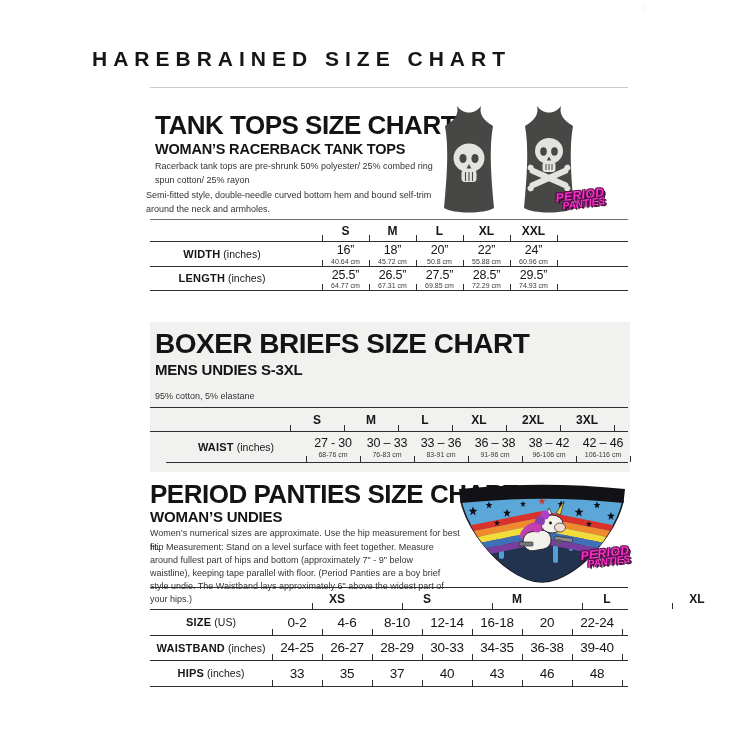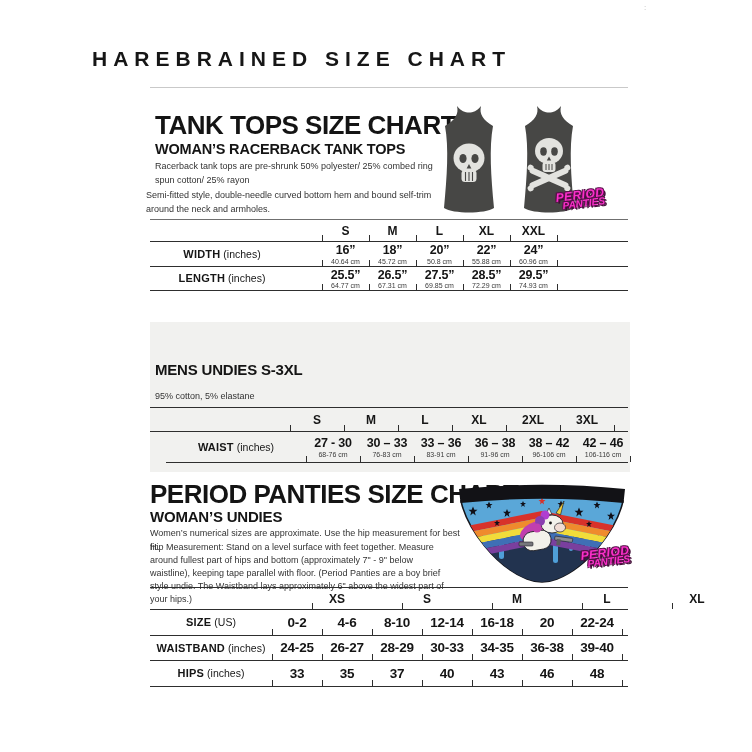--- a/index.html
+++ b/index.html
@@ -51,21 +51,21 @@
   .panty-svg-box{left:457px;top:479px;width:170px;height:108px;}
 
   
   .size-table{left:150px;width:478px;}
   .t-row{display:grid;align-items:center;border-bottom:1px solid #2e2e2e;}
   .t-head{border-top:1px solid #6f6f6f;}
   .t-cell,.t-spacer,.t-label,.t-hcell{position:relative;height:100%;display:flex;
       flex-direction:column;align-items:center;justify-content:center;}
   .tick::before{content:'';position:absolute;left:0;bottom:0;width:1px;height:6px;background:#2e2e2e;}
   .t-hcell{font-weight:bold;font-size:12px;color:#161616;}
-  .t-val{font-weight:bold;font-size:12.5px;color:#141414;letter-spacing:-0.2px;text-align:right;}
+  .t-val{font-weight:normal;font-size:12.5px;color:#141414;letter-spacing:-0.2px;text-align:right;}
   .t-cm{font-size:7px;color:#3a3a3a;margin-top:0.5px;}
   .t-label{font-size:10.5px;color:#161616;flex-direction:row;gap:3px;white-space:nowrap;}
   .t-label b{font-size:11px;letter-spacing:0.2px;}
   .table-tank{top:219px;}
   .table-tank .t-head{height:21px;}
   .table-tank .t-row:not(.t-head){height:23.5px;}
   .table-tank .t-label{padding-right:28px;box-sizing:border-box;}
   .table-boxer{top:407px;}
   .table-boxer .t-head{height:23px;border-top-color:#2e2e2e;}
   .table-boxer .t-row:not(.t-head){height:30px;}
@@ -185,20 +185,21 @@
         </div>
         <div class="t-cell tick">
           <span class="t-val">29.5”</span>
           <span class="t-cm">74.93 cm</span>
         </div>
         <div class="t-spacer tick"></div>
       </div>
     </div>
 
   <div class="abs boxer-bg"></div>
+  <div class="abs sec-title boxer-title">BOXER BRIEFS SIZE CHART</div>
   <div class="abs sec-sub boxer-sub">MENS UNDIES S-3XL</div>
   <div class="abs body-text boxer-p1">95% cotton, 5% elastane</div>
 
   <div class="abs size-table table-boxer">
       <div class="t-row t-head" style="grid-template-columns: 140px repeat(6, 54px) 1fr;">
         <div class="t-label"></div>
         <div class="t-hcell tick">S</div>
         <div class="t-hcell tick">M</div>
         <div class="t-hcell tick">L</div>
         <div class="t-hcell tick">XL</div>

